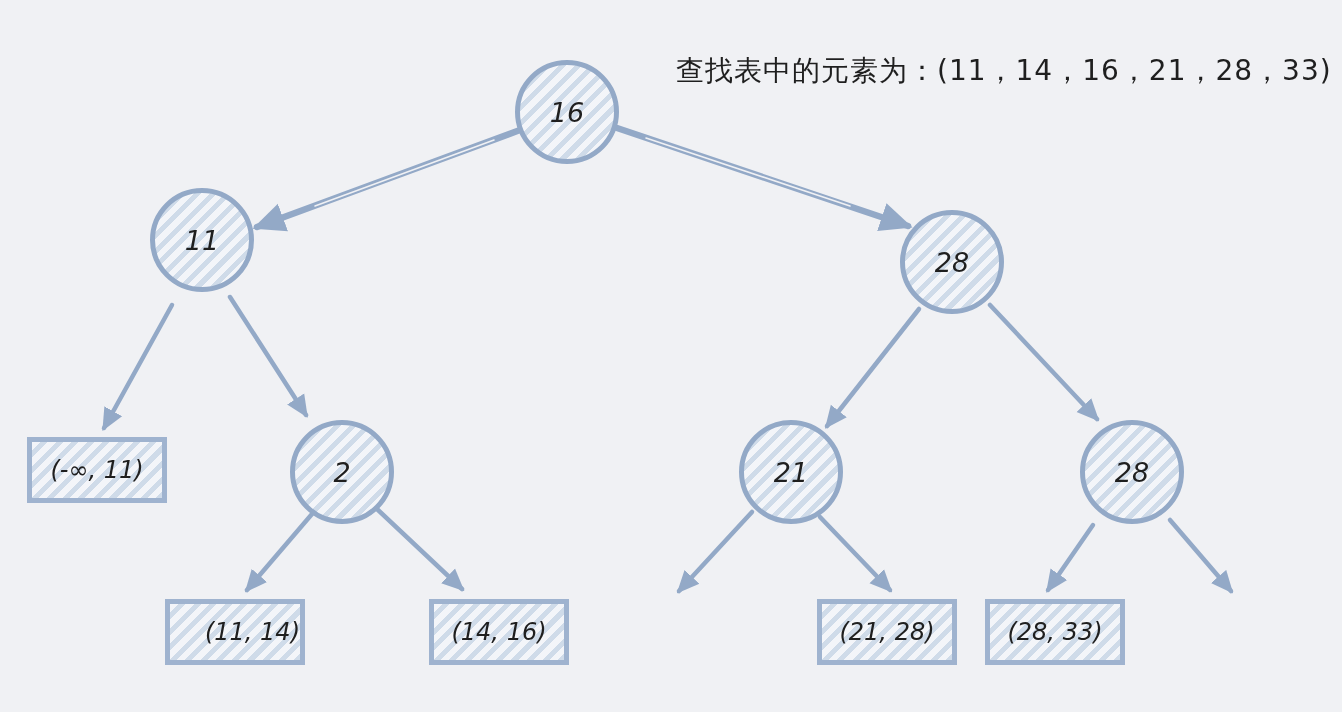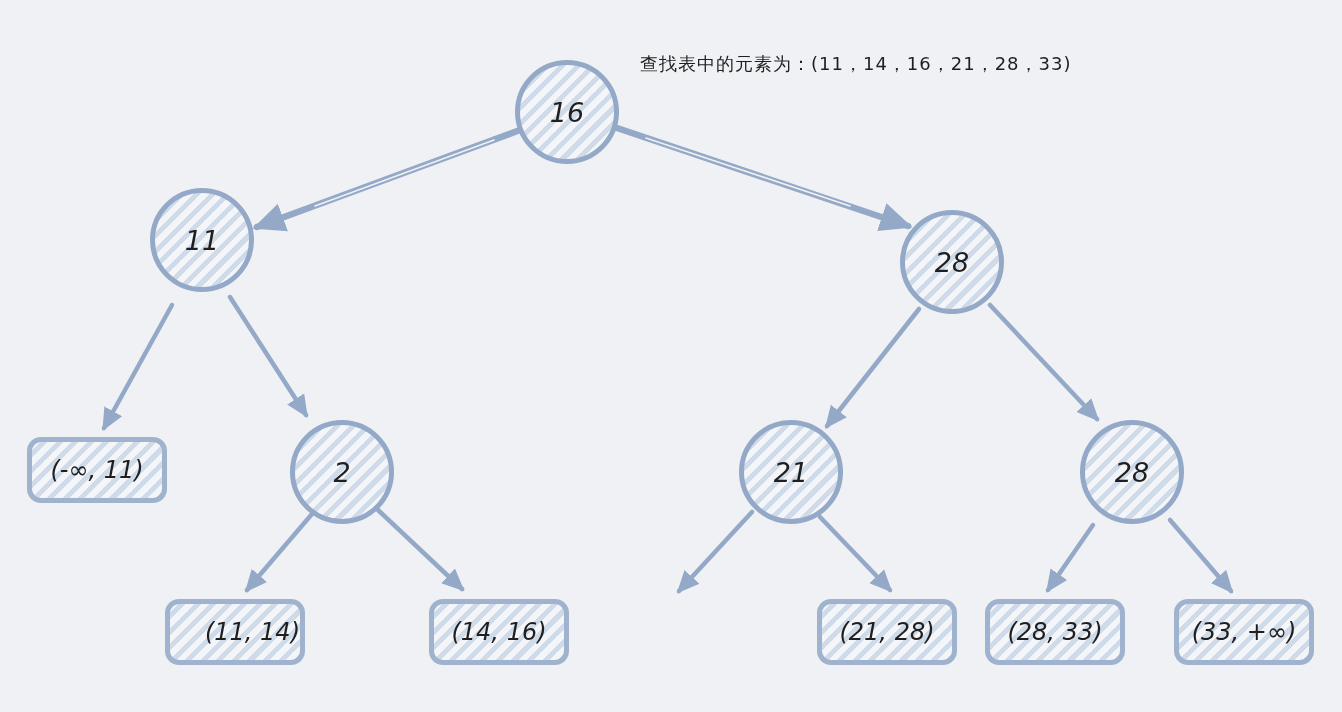--- a/index.html
+++ b/index.html
@@ -9,23 +9,23 @@
   .canvas {
     position: relative;
     width: 1342px;
     height: 712px;
     background: #f0f1f4;
     overflow: hidden;
     font-family: "DejaVu Sans", "Liberation Sans", sans-serif;
   }
   .title {
     position: absolute;
-    left: 640px;
+    left: 676px;
     top: 52px;
-    font-size: 18px;
+    font-size: 28px;
     font-weight: 500;
     color: #1f1f1f;
     letter-spacing: 1px;
     white-space: nowrap;
     font-style: normal;
   }
   .edges {
     position: absolute;
     left: 0;
     top: 0;
@@ -51,21 +51,21 @@
     width: 104px;
     height: 104px;
     border: 5px solid #93a9c7;
     border-radius: 50%;
     font-size: 27px;
   }
   .rect {
     width: 140px;
     height: 66px;
     border: 5px solid #9fb3cf;
-    border-radius: 14px;
+    border-radius: 0;
     font-size: 24px;
     white-space: nowrap;
   }
   .label { pointer-events: none; }
 </style>
 </head>
 <body>
 
 <div class="canvas">
 
@@ -129,17 +129,14 @@
   </div>
   <div class="node rect" style="left:398px; top:599px;margin-left:31px;">
     <span class="label">(14, 16)</span>
   </div>
   <div class="node rect" style="left:817px; top:599px;">
     <span class="label">(21, 28)</span>
   </div>
   <div class="node rect" style="left:985px; top:599px;">
     <span class="label">(28, 33)</span>
   </div>
-  <div class="node rect" style="left:1174px; top:599px;">
-    <span class="label">(33, +∞)</span>
-  </div>
 
 </div>
 
 </body></html>

